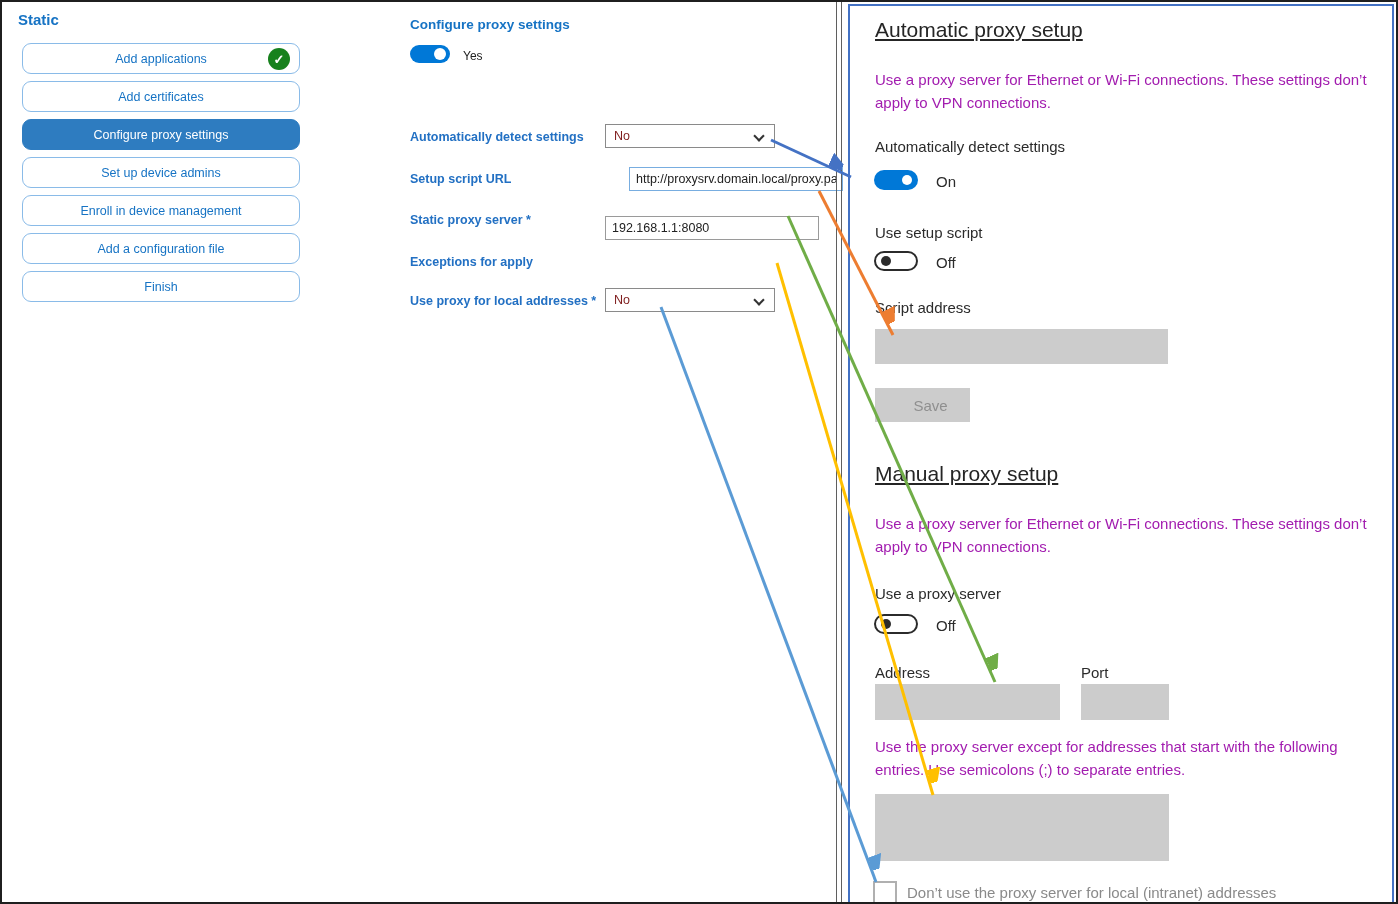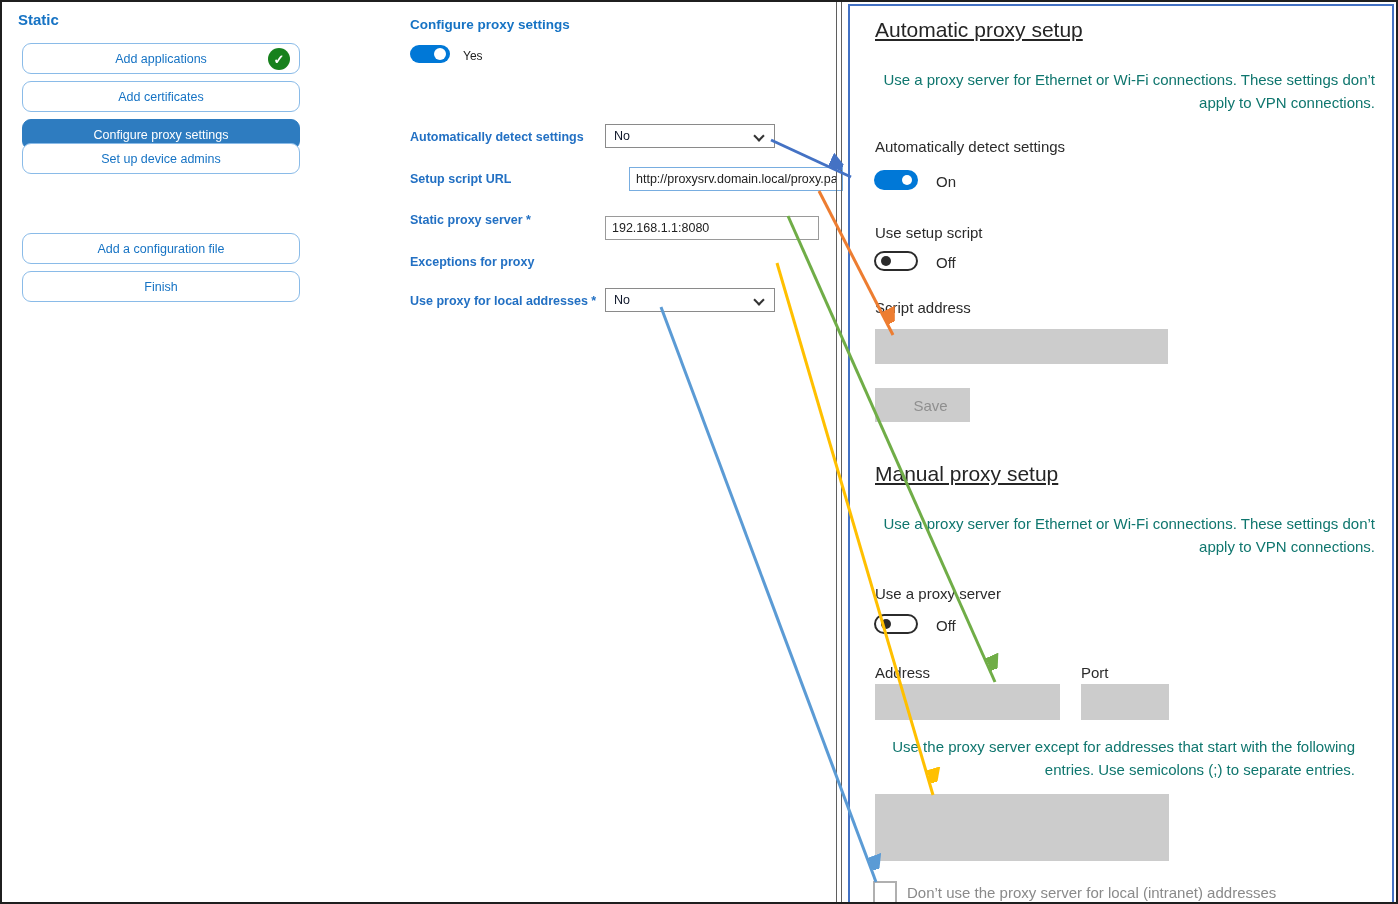--- a/index.html
+++ b/index.html
@@ -34,34 +34,34 @@
 
   .f-label { position:absolute; left:410px; font-size:12.5px; font-weight:bold; color:#2270c3; }
   .f-input {
     position:absolute; left:605px; width:214px; height:24px;
     border:1px solid #9a9a9a; background:#fff; font-family:"Liberation Sans",sans-serif;
     font-size:12.5px; color:#222; padding:0 6px; outline:none;
   }
   .f-input.focused { border:1px solid #78ade0;margin-left:24px; }
   .dropdown {
     position:absolute; left:605px; width:170px; height:24px;
-    border:1px solid #8a8a8a; background:#fff; font-size:12.5px; color:#0f172a;
+    border:1px solid #8a8a8a; background:#fff; font-size:12.5px; color:#7f1d1d;
     display:flex; align-items:center; padding:0 8px;
   }
   .chev { position:absolute; right:11px; top:7px; width:8px; height:8px;
     border-right:2px solid #333; border-bottom:2px solid #333; transform:rotate(45deg); }
 
   
   .vline { position:absolute; top:0; bottom:0; width:1px; background:#5f5f5f; }
   .panel-border { position:absolute; left:848px; top:4px; width:546px; height:900px;
     border:2px solid #4472c4; border-bottom:none; pointer-events:none; }
 
   
   .h-light { position:absolute; font-size:21px; font-weight:300; color:#252525;text-decoration:underline; }
-  .p-body  { position:absolute; font-size:15px; line-height:23px; color:#0f766e;text-align:right; }
+  .p-body  { position:absolute; font-size:15px; line-height:23px; color:#a21caf; }
   .lbl     { position:absolute; font-size:15px; color:#2b2b2b; }
   .lbl-dis { position:absolute; font-size:15px; color:#8a8a8a; }
 
   .toggle-on { position:absolute; width:44px; height:20px; border-radius:10px; background:#0078d7; }
   .toggle-on .knob { position:absolute; top:5px; right:6px; width:10px; height:10px; border-radius:50%; background:#fff; }
   .toggle-off { position:absolute; width:44px; height:20px; border-radius:10px; background:#fff; border:2px solid #2b2b2b; }
   .toggle-off .knob { position:absolute; top:3px; left:5px; width:10px; height:10px; border-radius:50%; background:#2b2b2b; }
 
   .gray-box { position:absolute; background:#cccccc; }
   .save-btn { position:absolute; left:875px; top:388px; width:95px; height:34px; background:#cccccc;
@@ -82,22 +82,25 @@
   <div class="step-btn" style="top:81px">
     <span>Add certificates</span>
   </div>
   <div class="step-btn" style="top:43px">
     <span>Add applications</span>
     <span class="step-check">✓</span>
   </div>
   <div class="step-btn selected" style="top:119px">
     <span>Configure proxy settings</span>
   </div>
-  <div class="step-btn" style="top:143px">
+  <div class="step-btn" style="top:157px">
     <span>Set up device admins</span>
+  </div>
+  <div class="step-btn" style="top:195px">
+    <span>Enroll in device management</span>
   </div>
   <div class="step-btn" style="top:233px">
     <span>Add a configuration file</span>
   </div>
   <div class="step-btn" style="top:271px">
     <span>Finish</span>
   </div>
 
   <div class="wiz-title">Configure proxy settings</div>
   <div class="toggle-sm">
@@ -110,21 +113,21 @@
     <span>No</span>
     <span class="chev"></span>
   </div>
 
   <div class="f-label" style="top:172px">Setup script URL</div>
   <input class="f-input focused" style="top: 167px;" value="http://proxysrv.domain.local/proxy.pa">
 
   <div class="f-label" style="top:213px">Static proxy server *</div>
   <input class="f-input" style="top: 216px;" value="192.168.1.1:8080">
 
-  <div class="f-label" style="top:255px">Exceptions for proxy</div>
+  <div class="f-label" style="top:255px">Exceptions for apply</div>
 
   <div class="f-label" style="top:294px">Use proxy for local addresses *</div>
   <div class="dropdown" style="top:288px">
     <span>No</span>
     <span class="chev"></span>
   </div>
 
   <div class="vline" style="left:836px"></div>
   <div class="vline" style="left:841px"></div>
   <div class="panel-border"></div>

